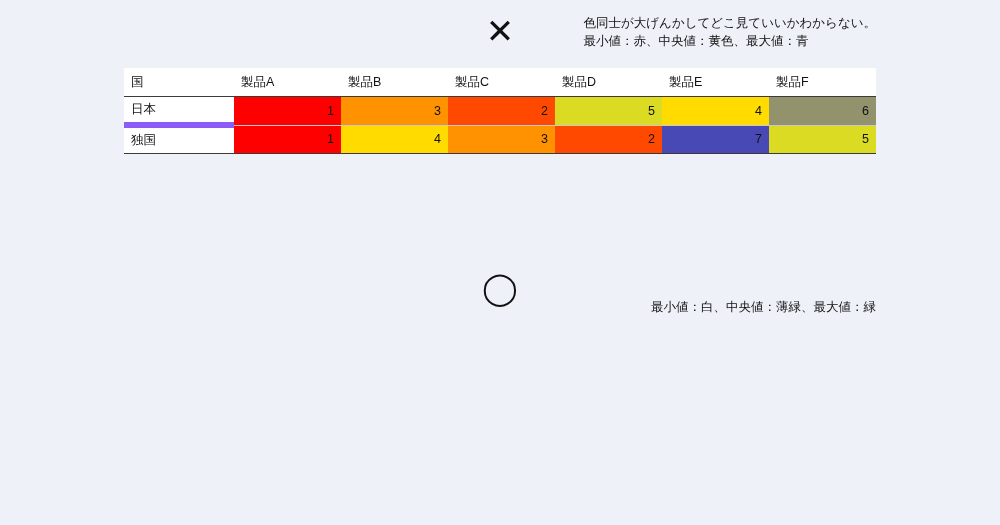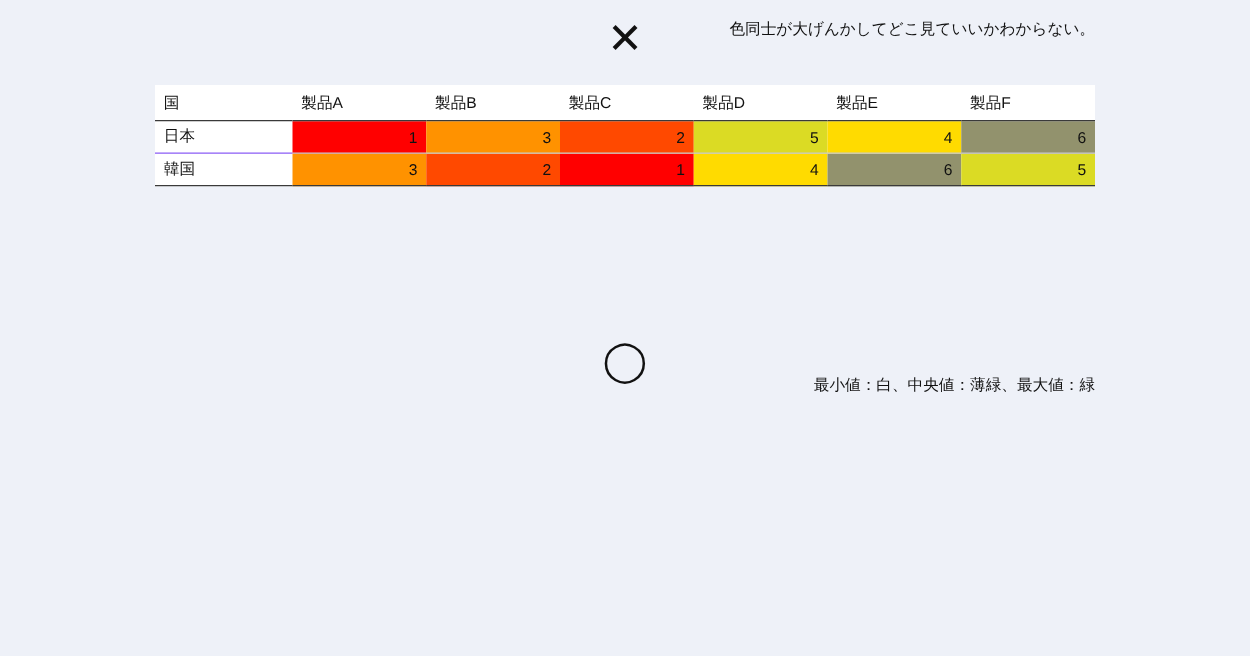--- a/index.html
+++ b/index.html
@@ -61,20 +61,21 @@
     font-size: 12.5px;
     line-height: 18px;
     color: #111;
     white-space: nowrap;
   }
   #caption-bad {
     top: 14px;
   }
   #caption-good {
     top: 37px;
+    font-family: Liberation Mono, monospace;
   }
   .caption div { display: block; }
 
   table.heat {
     position: absolute;
     left: 124px;
     border-collapse: collapse;
     table-layout: fixed;
     width: 752px;
     background: #ffffff;
@@ -99,40 +100,41 @@
     padding: 3px 7px 3px 7px;
     height: 19px;
     border-bottom: 1px solid #c9c9c9;
     text-align: right;
     color: #111;
     font-size: 12.5px;
   }
   table.heat td.country {
     text-align: left;
     background: #ffffff !important;
-    border-bottom: 1px solid #8b5cf6;
+    border-bottom: 6px solid #8b5cf6;
   }
   table.heat tr:last-child td {
     border-bottom: 1px solid #3a3a3a;
   }
   table.heat tr:last-child th {
     border-bottom: 1px solid #3a3a3a;
   }
 </style>
 </head>
 <body>
 
 <div class="page">
 
   <div class="section" id="section-bad">
 
     <div class="mark-row">
       <div class="mark mark-x">✕</div>
       <div class="caption" id="caption-bad">
         <div>色同士が大げんかしてどこ見ていいかわからない。</div>
+        <div>最小値：赤、中央値：黄色、最大値：青</div>
       </div>
     </div>
 
     <table class="heat" id="table-bad">
       <colgroup>
         <col class="c-country">
           <col class="c-prod">
           <col class="c-prod">
           <col class="c-prod">
           <col class="c-prod">
@@ -154,26 +156,26 @@
           <tr>
             <td class="country">日本</td>
             <td style="background: rgb(255, 0, 0);">1</td>
             <td style="background: rgb(255, 146, 0);">3</td>
             <td style="background: rgb(255, 73, 0);">2</td>
             <td style="background: rgb(219, 219, 36);">5</td>
             <td style="background: rgb(255, 219, 0);">4</td>
             <td style="background: rgb(146, 146, 109);">6</td>
           </tr>
           <tr>
-            <td class="country">韓国</td>
+            <td class="country">独国</td>
+            <td style="background: rgb(255, 0, 0);">1</td>
+            <td style="background: rgb(255, 219, 0);">4</td>
             <td style="background: rgb(255, 146, 0);">3</td>
             <td style="background: rgb(255, 73, 0);">2</td>
-            <td style="background: rgb(255, 0, 0);">1</td>
-            <td style="background: rgb(255, 219, 0);">4</td>
-            <td style="background: rgb(146, 146, 109);">6</td>
+            <td style="background: rgb(73, 73, 182);">7</td>
             <td style="background: rgb(219, 219, 36);">5</td>
           </tr>
         </tbody>
     </table>
   </div>
 
   <div class="section" id="section-good">
 
     <div class="mark-row">
       <div class="mark mark-o">◯</div>

